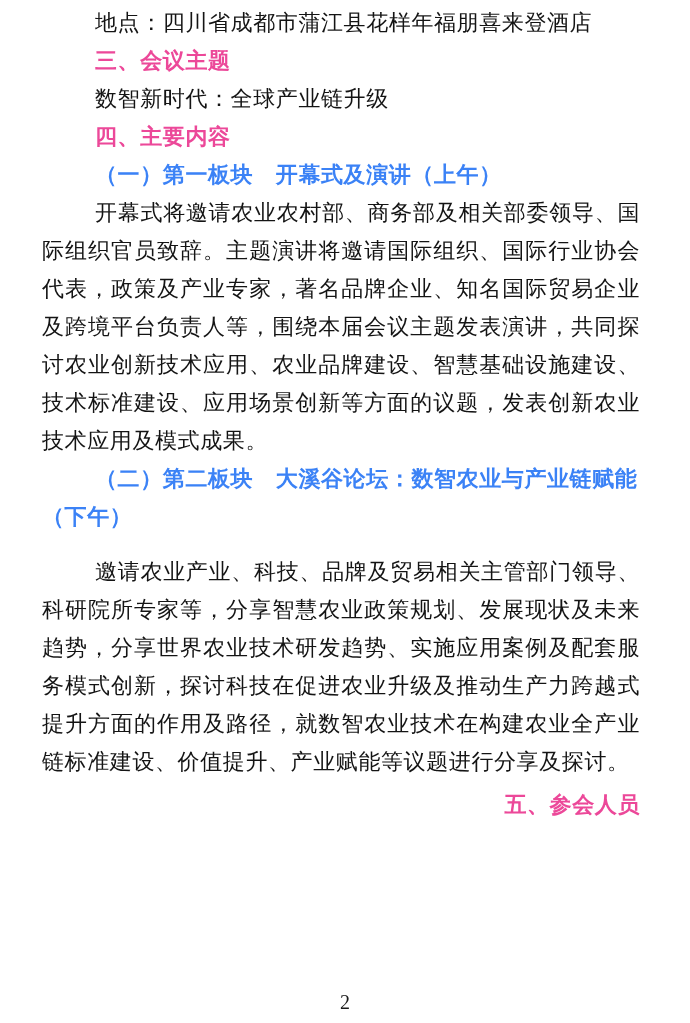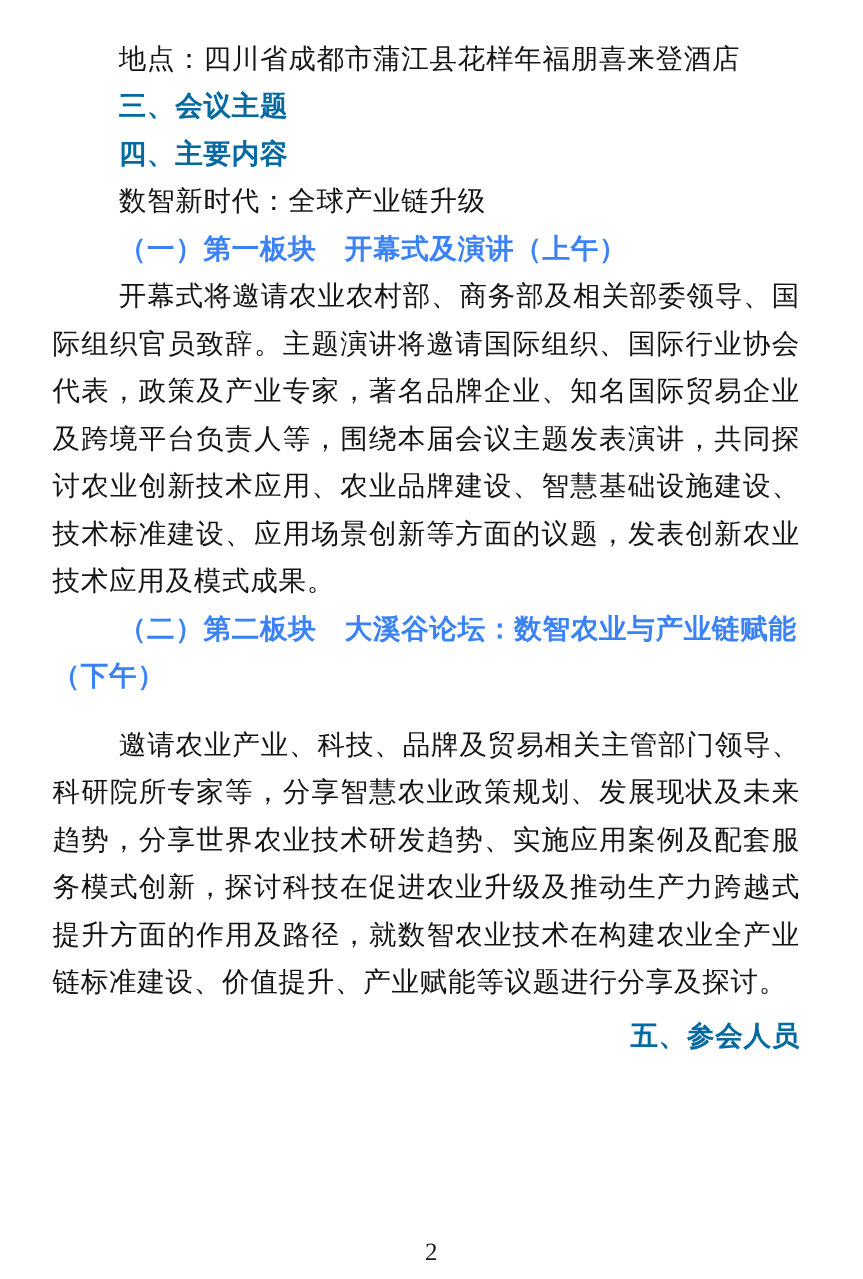--- a/index.html
+++ b/index.html
@@ -6,42 +6,42 @@
     margin: 0;
     padding: 0;
     background: #ffffff;
   }
   .page {
     position: relative;
     box-sizing: border-box;
     width: 690px;
     height: 1023px;
     background: #ffffff;
-    padding: 28px 50px 0 42px;
+    padding: 4px 50px 0 42px;
     overflow: hidden;
     font-family: "Liberation Serif", "DejaVu Serif", serif;
     color: #141414;
   }
   .doc-line, .para {
     margin: 0;
     font-size: 22px;
     line-height: 38px;
     letter-spacing: 0.6px;
   }
   .indent {
     text-indent: 53px;
   }
   .para {
     text-align: justify;
     text-indent: 53px;
   }
   .h-hei {
     font-family: "Liberation Sans", "DejaVu Sans", sans-serif;
     font-weight: bold;
-    color: #0369a1;
+    color: #ec4899;
   }
   .h-kai {
     font-weight: bold;
     color: #3b82f6;
   }
   .gap-sm { margin-top: 17px; }
   .gap-md { margin-top: 5px; text-align: right; }
   .page-footer {
     position: absolute;
     left: 0;
@@ -56,23 +56,23 @@
 </style>
 </head>
 <body>
 
 <div class="page">
 
   <p class="doc-line indent">地点：四川省成都市蒲江县花样年福朋喜来登酒店</p>
 
   <p class="doc-line indent h-hei">三、会议主题</p>
 
+  <p class="doc-line indent">数智新时代：全球产业链升级</p>
+
   <p class="doc-line indent h-hei">四、主要内容</p>
-
-  <p class="doc-line indent">数智新时代：全球产业链升级</p>
 
   <p class="doc-line indent h-kai">（一）第一板块　开幕式及演讲（上午）</p>
 
   <p class="para">开幕式将邀请农业农村部、商务部及相关部委领导、国际组织官员致辞。主题演讲将邀请国际组织、国际行业协会代表，政策及产业专家，著名品牌企业、知名国际贸易企业及跨境平台负责人等，围绕本届会议主题发表演讲，共同探讨农业创新技术应用、农业品牌建设、智慧基础设施建设、技术标准建设、应用场景创新等方面的议题，发表创新农业技术应用及模式成果。</p>
 
   <p class="doc-line indent h-kai">（二）第二板块　大溪谷论坛：数智农业与产业链赋能（下午）</p>
 
   <p class="para gap-sm">邀请农业产业、科技、品牌及贸易相关主管部门领导、科研院所专家等，分享智慧农业政策规划、发展现状及未来趋势，分享世界农业技术研发趋势、实施应用案例及配套服务模式创新，探讨科技在促进农业升级及推动生产力跨越式提升方面的作用及路径，就数智农业技术在构建农业全产业链标准建设、价值提升、产业赋能等议题进行分享及探讨。</p>
 
   <p class="doc-line indent h-hei gap-md">五、参会人员</p>

